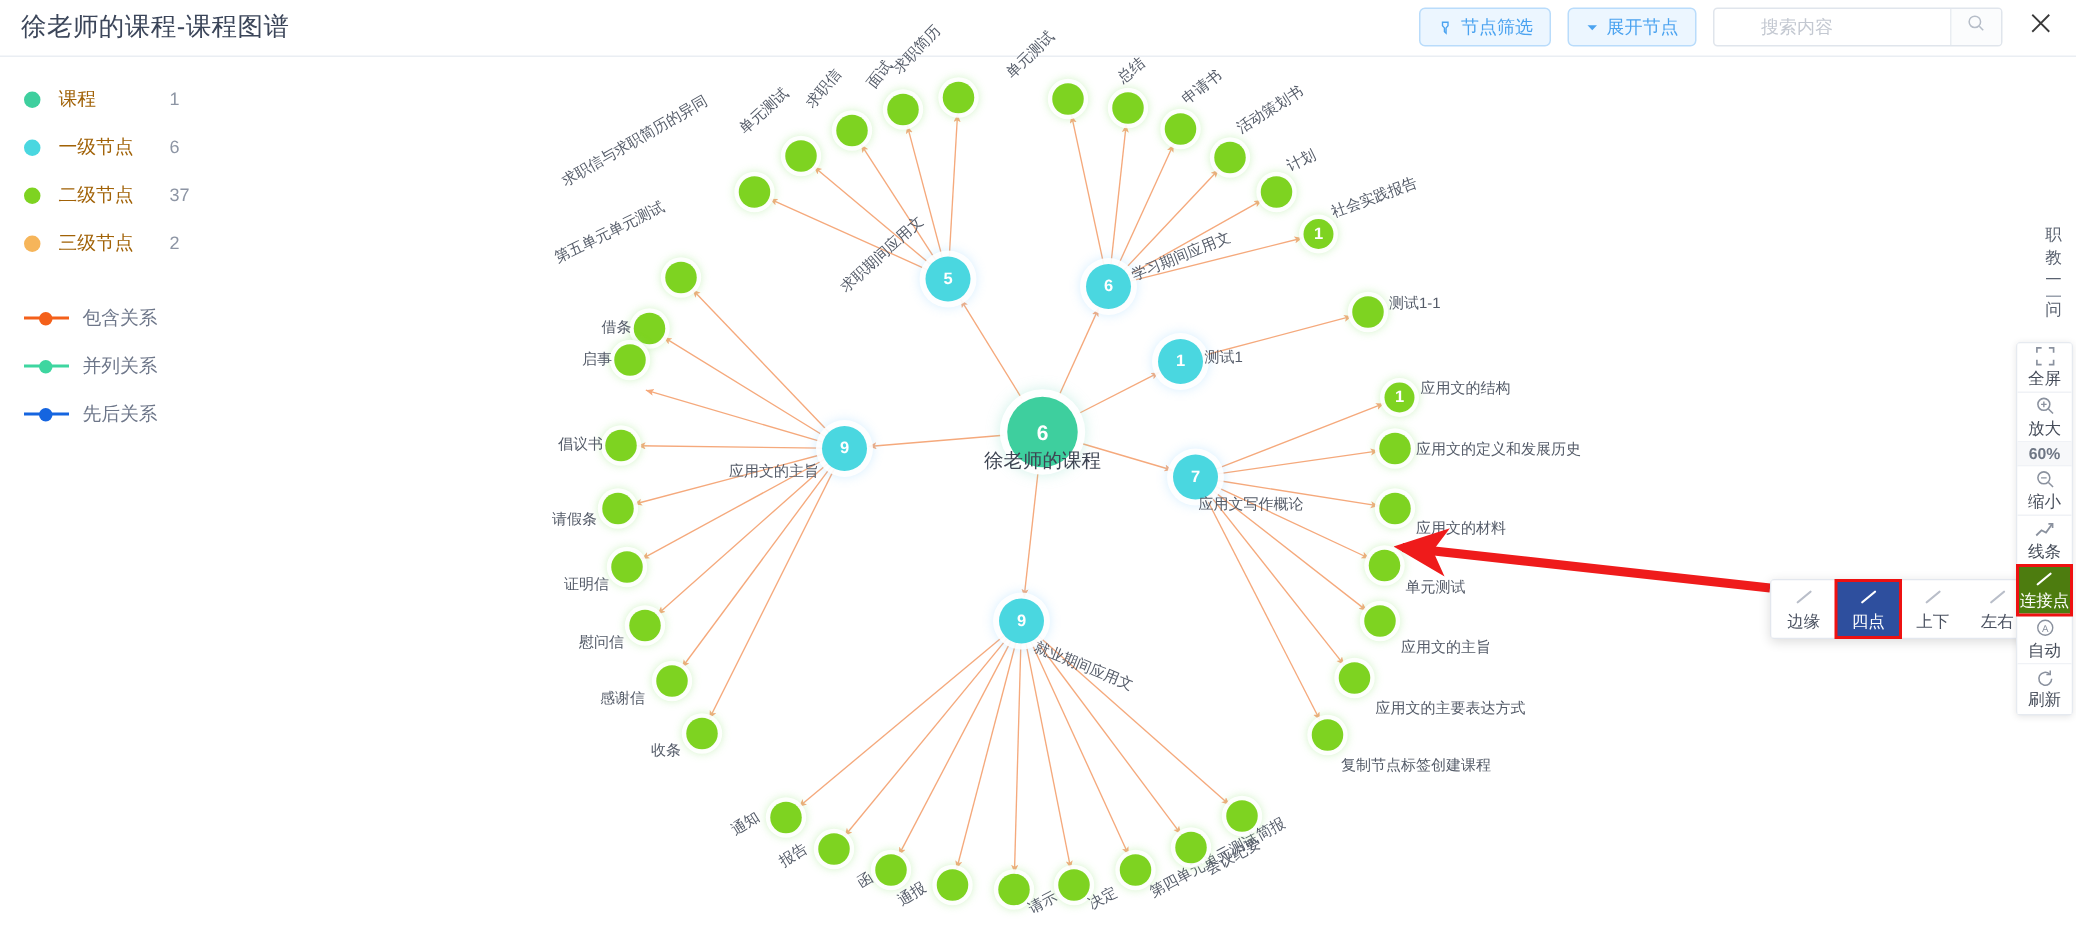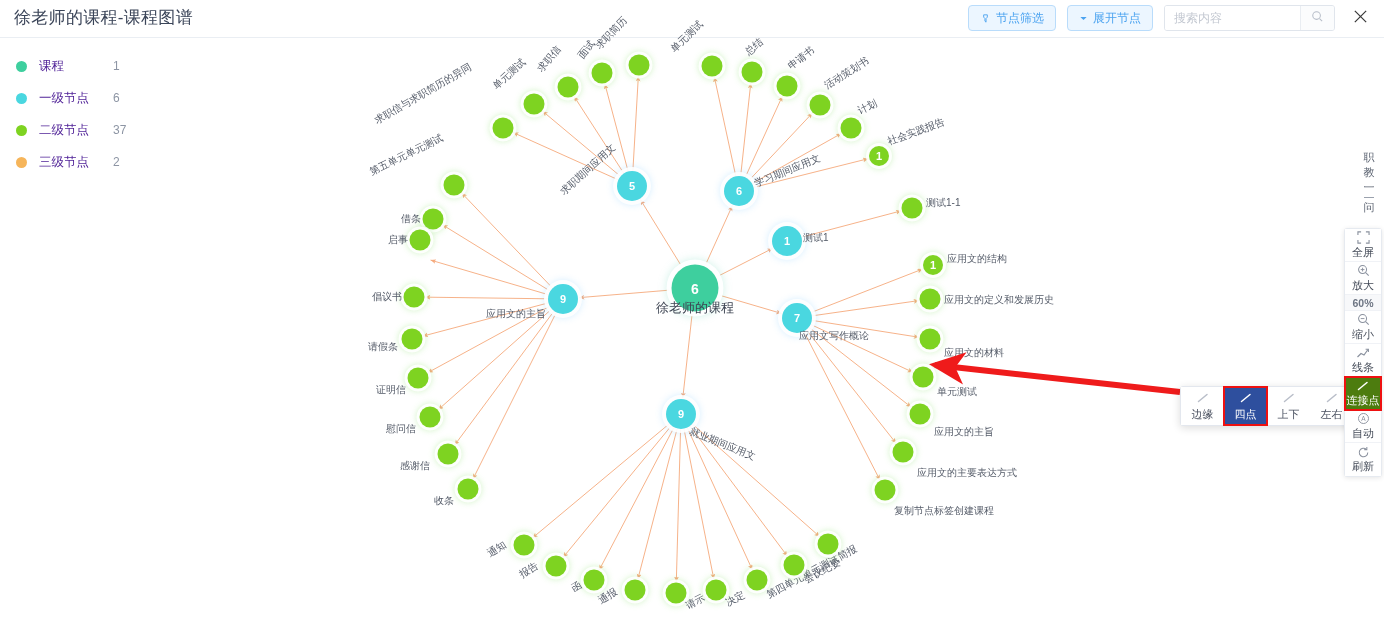--- a/index.html
+++ b/index.html
@@ -31,20 +31,21 @@
     height:26px; padding:0 11px;
     border:1px solid #b9dcfb; border-radius:4px;
     background:#ecf6ff; color:#4ba3f0; font-size:12px;
     white-space:nowrap; cursor:pointer;
   }
   .btn .ic { display:inline-flex; align-items:center; }
   .search-wrap {
     display:flex; align-items:stretch; height:26px;
     border:1px solid #e0e5ec; border-radius:3px; overflow:hidden;
     background:#fff;
+    padding-left:22px;
   }
   .search-wrap input {
     width:135px; border:0; outline:none; padding:0 9px;
     font-size:12px; color:#606a7d;
     font-family:"Liberation Sans","DejaVu Sans",sans-serif;
     background:#fff;
   }
   .search-wrap input::placeholder { color:#c3c8d1; }
   .search-btn {
     width:34px; border-left:1px solid #e9edf2; background:#fbfcfd;
@@ -53,21 +54,21 @@
   .close-x {
     width:24px; height:24px; cursor:pointer;
     display:flex; align-items:center; justify-content:center;
     color:#444; margin-left:2px;
   }
 
   
   .legend { position:absolute; left:16px; top:50px; width:180px; }
   .lg-row { display:flex; align-items:center; height:32px; font-size:12.5px; color:#7a8496; }
   .lg-dot { width:11px; height:11px; border-radius:50%; flex:0 0 auto; }
-  .lg-label { margin-left:12px; width:74px; color:#4c1d95; }
+  .lg-label { margin-left:12px; width:74px; color:#a16207; }
   .lg-count { color:#8d95a4; font-size:12px; }
 
   .legend2 { position:absolute; left:16px; top:196px; width:180px; }
   .rel-row { display:flex; align-items:center; height:32px; font-size:12.5px; color:#7a8496; }
   .rel-icon { position:relative; width:30px; height:12px; flex:0 0 auto; }
   .rel-line { position:absolute; top:5px; left:0; width:30px; height:2px; }
   .rel-node {
     position:absolute; top:2px; left:10px; width:9px; height:9px; border-radius:50%;
   }
   .rel-label { margin-left:9px; color:#6d7689; }
@@ -206,20 +207,43 @@
       </div>
       <div class="lg-row">
         <span class="lg-dot" style="background:#7ed321"></span>
         <span class="lg-label">二级节点</span>
         <span class="lg-count">37</span>
       </div>
       <div class="lg-row">
         <span class="lg-dot" style="background:#f6b55a"></span>
         <span class="lg-label">三级节点</span>
         <span class="lg-count">2</span>
+      </div>
+    </div>
+  <div class="legend2" id="legend-rels">
+      <div class="rel-row">
+        <span class="rel-icon">
+          <span class="rel-line" style="background:#f4601a"></span>
+          <span class="rel-node" style="background:#f4601a"></span>
+        </span>
+        <span class="rel-label">包含关系</span>
+      </div>
+      <div class="rel-row">
+        <span class="rel-icon">
+          <span class="rel-line" style="background:#3ed6a0"></span>
+          <span class="rel-node" style="background:#3ed6a0"></span>
+        </span>
+        <span class="rel-label">并列关系</span>
+      </div>
+      <div class="rel-row">
+        <span class="rel-icon">
+          <span class="rel-line" style="background:#1565e0"></span>
+          <span class="rel-node" style="background:#1565e0"></span>
+        </span>
+        <span class="rel-label">先后关系</span>
       </div>
     </div>
 
   <div class="graph" id="graph">
     <svg id="edges" width="1384" height="592">
         <defs>
           <marker id="ah" markerWidth="7" markerHeight="7" refX="6" refY="2.6" orient="auto">
             <path d="M0 0 6 2.6 0 5.2 1.4 2.6z" fill="#f5a97c"></path>
           </marker>
         </defs>

